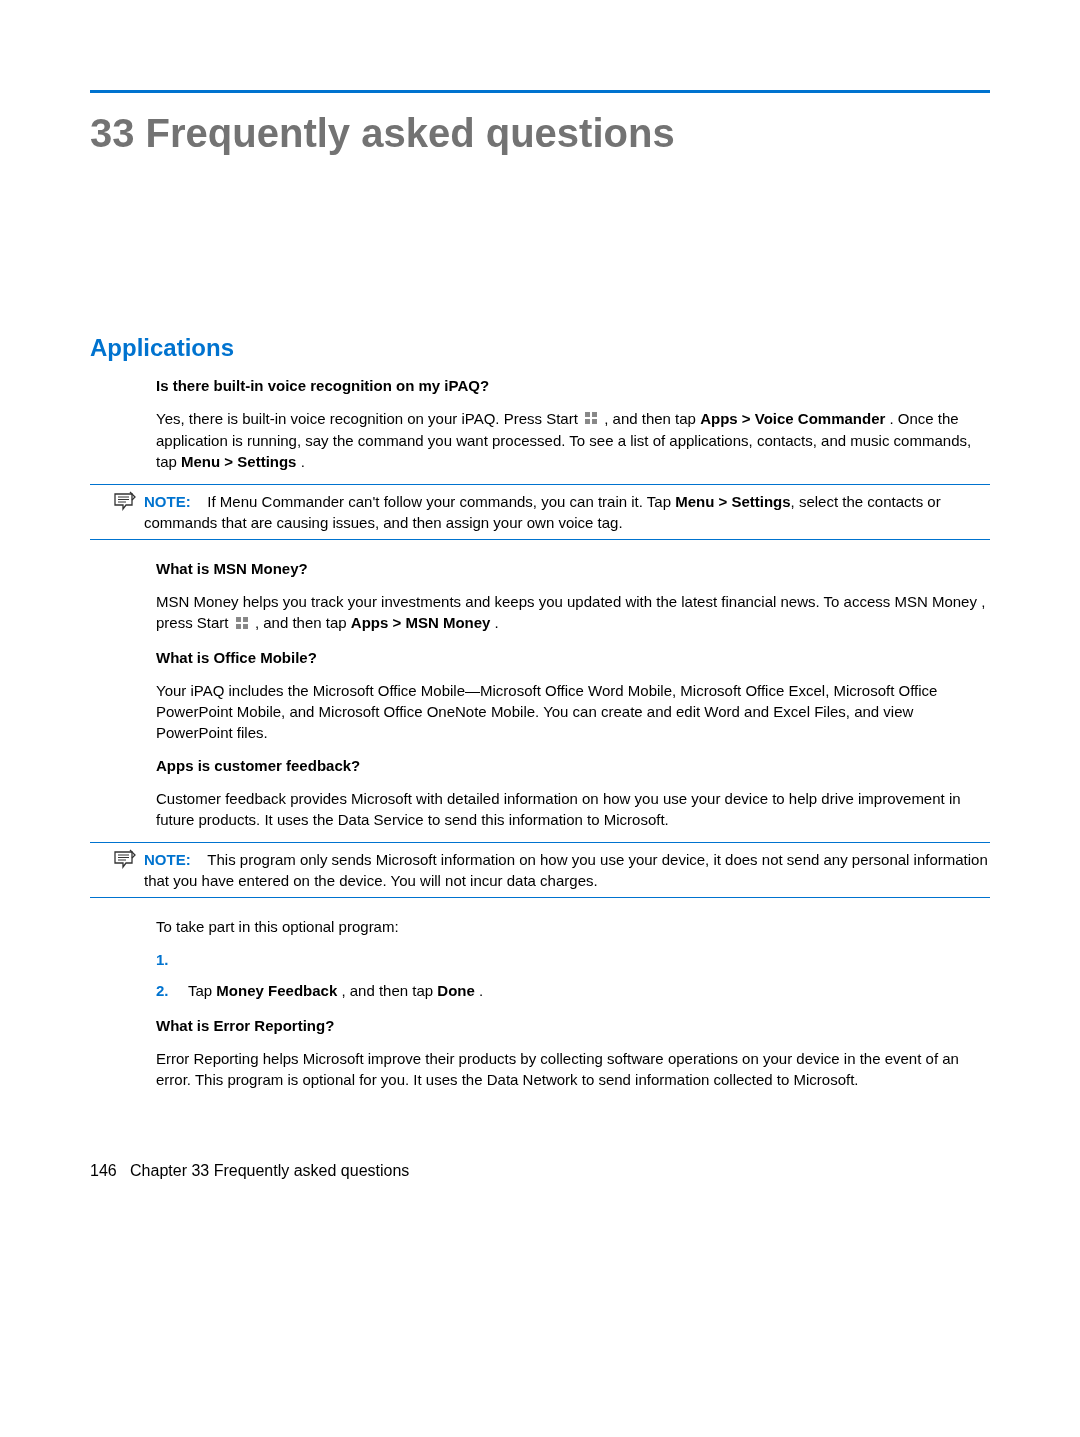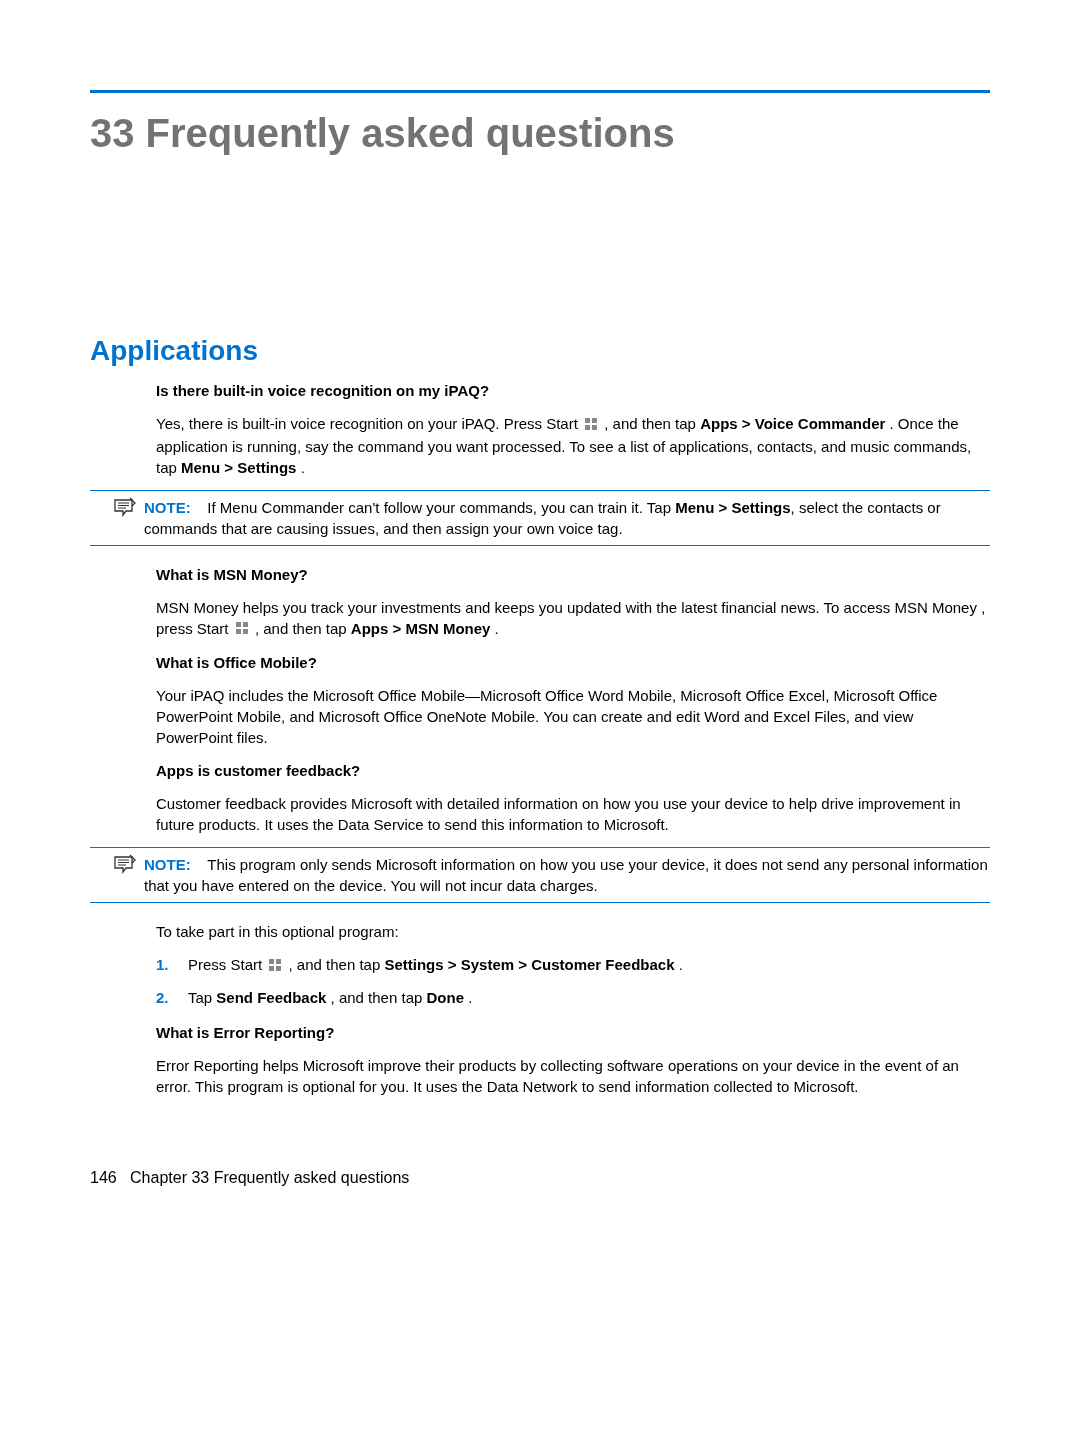--- a/index.html
+++ b/index.html
@@ -17,21 +17,21 @@
       margin-bottom: 12px;
     }
     .chapter-title {
       color: #737373;
       font-size: 40px;
       font-weight: bold;
       margin: 0 0 170px 0;
     }
     .section-title {
       color: #0073cf;
-      font-size: 28px;
+      font-size: 24px;
       font-weight: bold;
       margin: 0 0 10px 0;
     }
     .question {
       font-weight: bold;
       margin: 8px 0 12px 0;
       padding-left: 66px;
     }
     .answer {
       margin: 6px 0 12px 0;
@@ -163,40 +163,26 @@
     <span class="note-label">NOTE:</span>
     <span>&nbsp;&nbsp;&nbsp;</span><span>This program only sends Microsoft information on how you use your device, it does not send any personal information that you have entered on the device. You will not incur data charges.</span>
   </div>
 </div>
 
 <p class="answer">To take part in this optional program:</p>
 
 <ol class="ol-steps">
   <li>
     <span class="step-num">1.</span>
-    <span>
-      <span>Press Start </span>
-      <span class="win-icon"><svg width="14" height="14" viewBox="0 0 14 14">
-            <g fill="#888">
-              <rect x="1" y="1" width="5" height="5"></rect>
-              <rect x="8" y="1" width="5" height="5"></rect>
-              <rect x="1" y="8" width="5" height="5"></rect>
-              <rect x="8" y="8" width="5" height="5"></rect>
-            </g>
-          </svg></span>
-      <span>, and then tap </span>
-      <span class="bold">Settings &gt; System &gt; Customer Feedback</span>
-      <span>.</span>
-    </span>
   </li>
   <li>
     <span class="step-num">2.</span>
     <span>
       <span>Tap </span>
-      <span class="bold">Send Feedback</span>
+      <span class="bold">Money Feedback</span>
       <span>, and then tap </span>
       <span class="bold">Done</span>
       <span>.</span>
     </span>
   </li>
 </ol>
 
 <p class="question">What is Error Reporting?</p>
 <p class="answer">Error Reporting helps Microsoft improve their products by collecting software operations on your device in the event of an error. This program is optional for you. It uses the Data Network to send information collected to Microsoft.</p>
 

